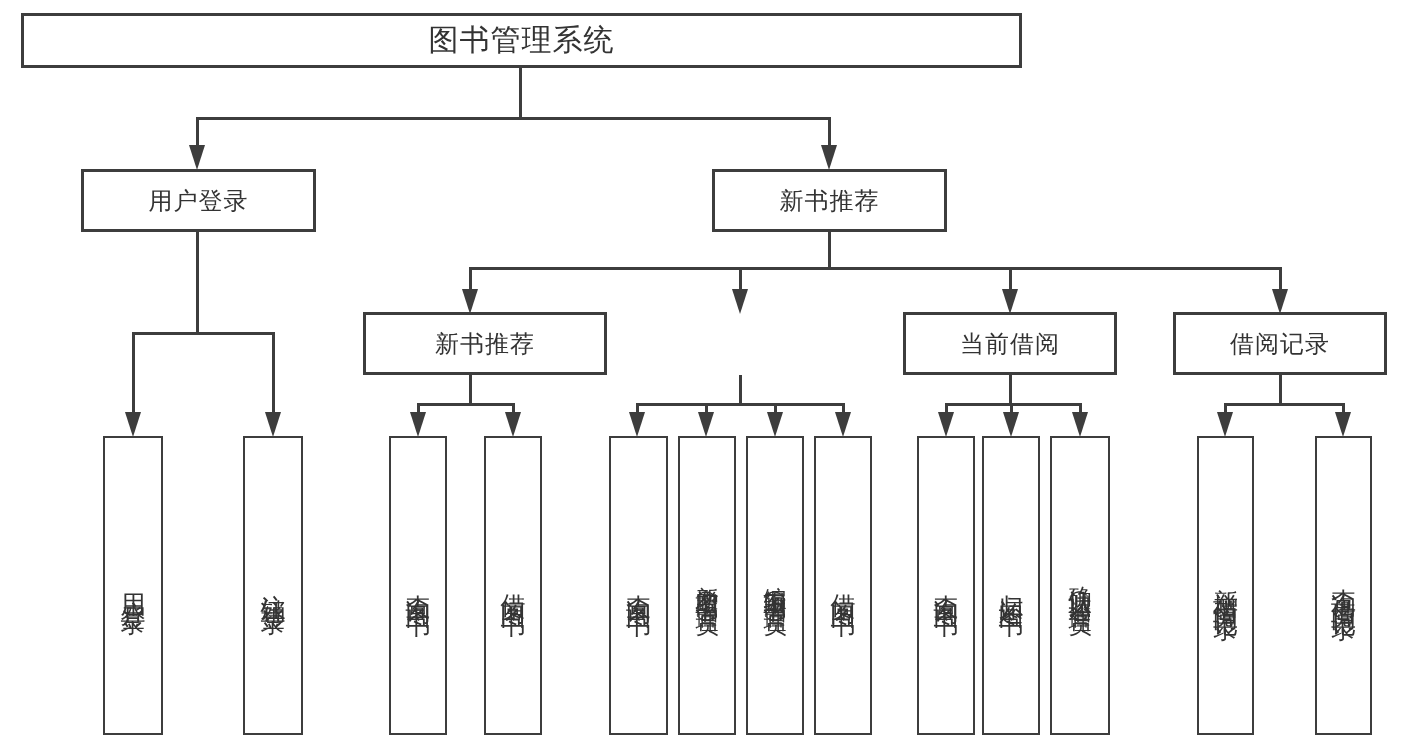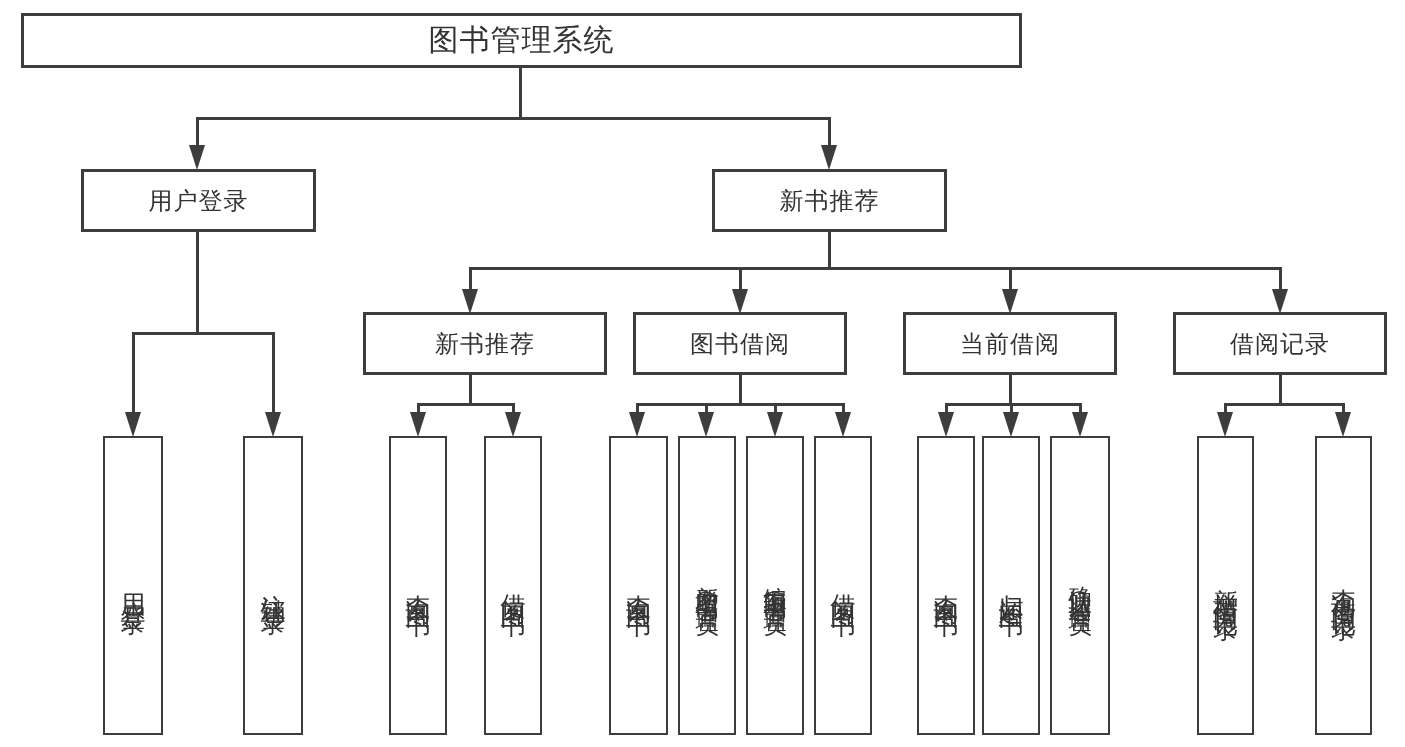--- a/index.html
+++ b/index.html
@@ -134,23 +134,20 @@
   <div class="node" style="left:81px;top:169px;width:235px;height:63px">
     <span class="h-label">用户登录</span>
   </div>
   <div class="node" style="left:712px;top:169px;width:235px;height:63px">
     <span class="h-label">新书推荐</span>
   </div>
 
   <div class="node" style="left:363px;top:312px;width:244px;height:63px">
     <span class="h-label">新书推荐</span>
   </div>
-  <div class="node" style="left:633px;top:312px;width:214px;height:63px">
-    <span class="h-label">图书借阅</span>
-  </div>
   <div class="node" style="left:903px;top:312px;width:214px;height:63px">
     <span class="h-label">当前借阅</span>
   </div>
   <div class="node" style="left:1173px;top:312px;width:214px;height:63px">
     <span class="h-label">借阅记录</span>
   </div>
 
   <div class="node leaf" style="left:103px;top:436px;width:60px;height:299px">
     <span class="v-label">用户登录</span>
   </div>

